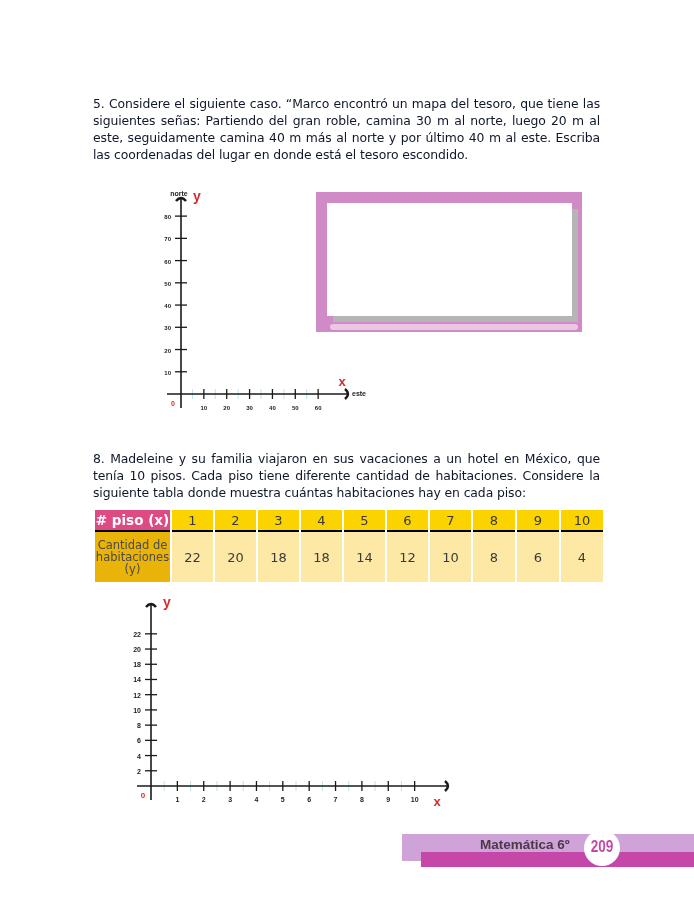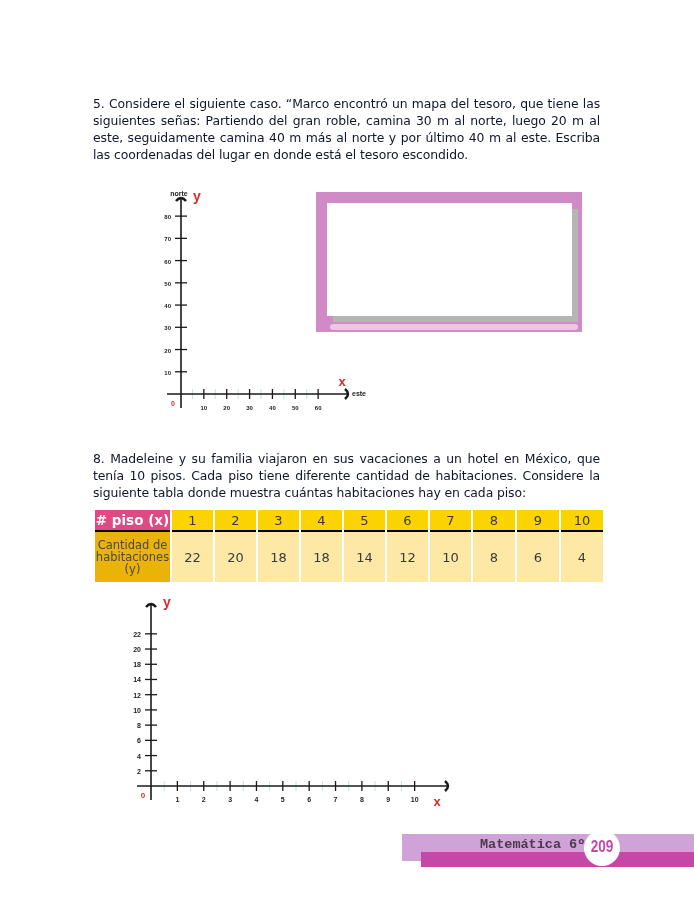--- a/index.html
+++ b/index.html
@@ -34,21 +34,21 @@
   #data-table tr.body td.label { background: #eab308; font-size: 11.5px; line-height: 12px;
                                  color: #4a4a4a; width: 75px; }
   #data-table td.val { width: 41px; }
   #data-table td.val.w { width: 42px; }
 
   
   #footer-band-light { position: absolute; left: 402px; top: 834px; width: 292px; height: 27px;
                        background: #cfa3d8; }
   #footer-band-dark { position: absolute; left: 421px; top: 852px; width: 273px; height: 15px;
                       background: #c548a9; }
-  #footer-title { position: absolute; left: 480px; top: 837px; font-family: Liberation Mono, monospace;
+  #footer-title { position: absolute; left: 480px; top: 837px; font-family: Liberation Sans, sans-serif;
                   font-weight: bold; font-size: 13.5px; color: #4a3a4a; }
   #page-number-circle { position: absolute; left: 584px; top: 830px; width: 36px; height: 36px;
                         border-radius: 50%; background: #ffffff; }
   #page-number { position: absolute; left: 584px; top: 838px; width: 36px; text-align: center;
                  font-family: "Liberation Sans", sans-serif; font-weight: bold; font-size: 16px;
                  color: #c548a9; transform: scaleX(0.85); }
 </style>
 </head>
 <body>
 

